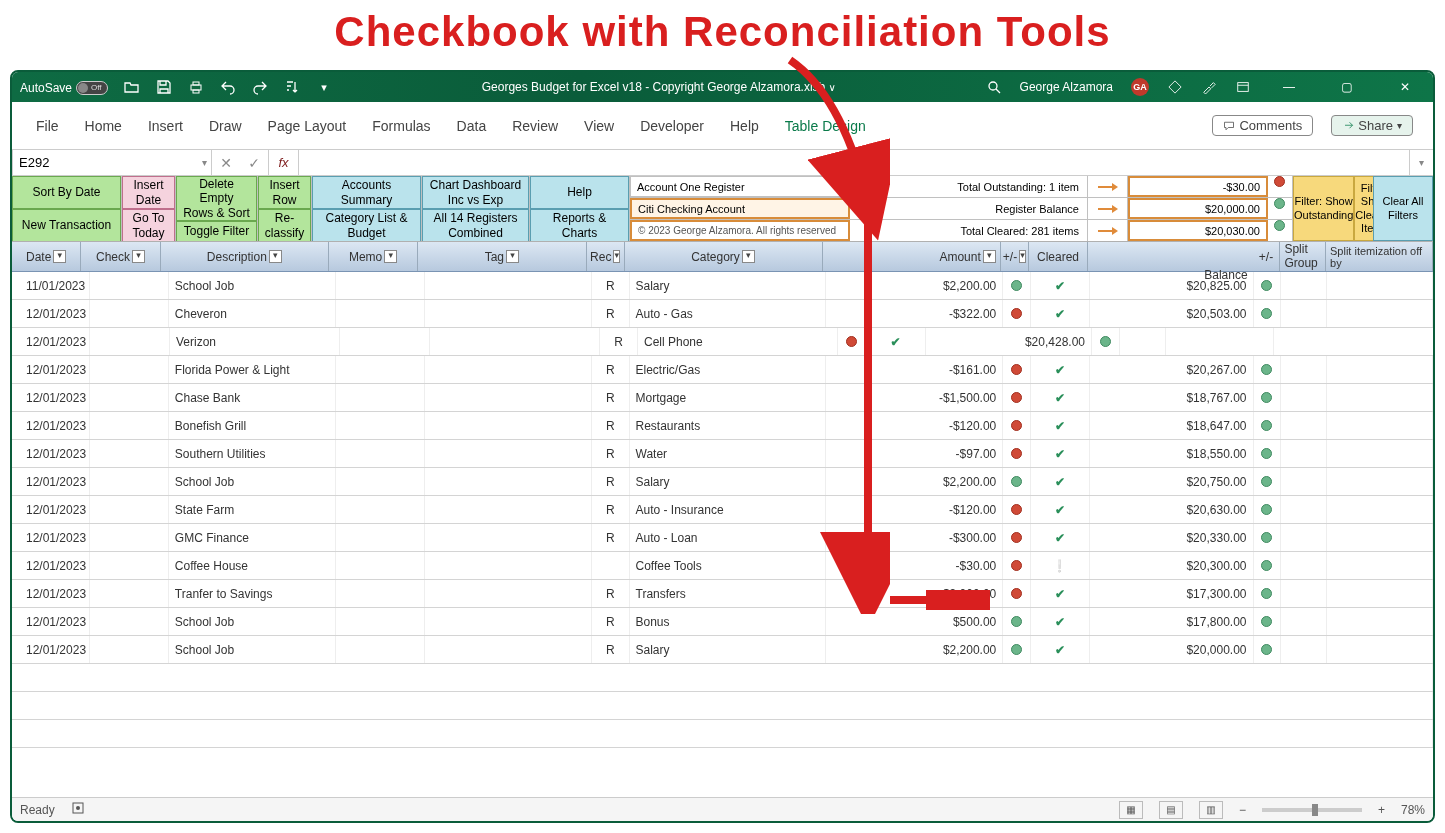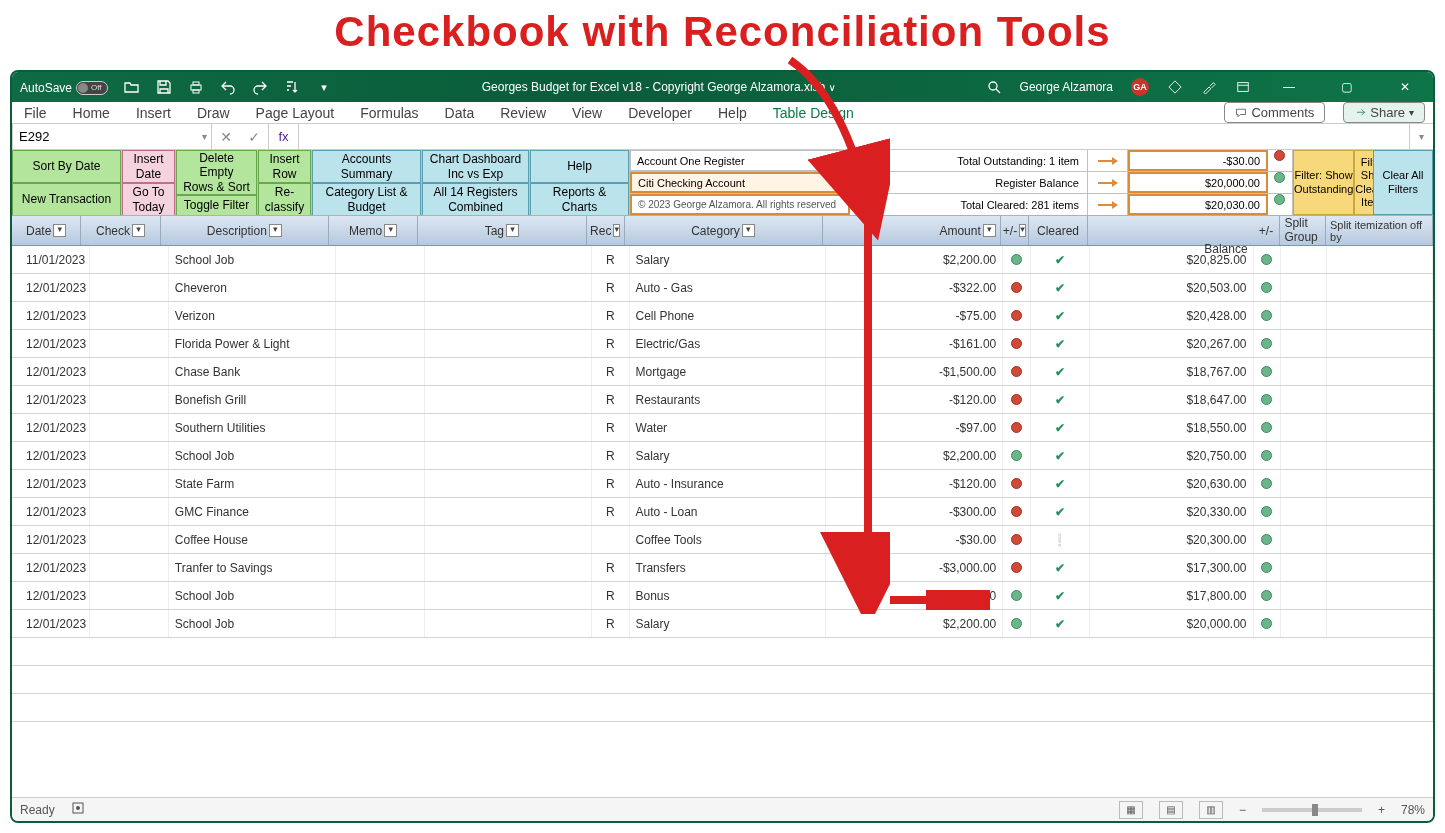--- a/index.html
+++ b/index.html
@@ -18,32 +18,32 @@
 .autosave { display:flex; align-items:center; gap:4px; }
 .autosave-toggle { width:32px; height:14px; border:1px solid #ccc; border-radius:7px; background:#444; position:relative; font-size:8px; color:#ddd; line-height:12px; padding-left:14px; }
 .autosave-toggle::before { content:""; position:absolute; left:1px; top:1px; width:10px; height:10px; border-radius:50%; background:#888; }
 .qat-icon { width:16px; height:16px; display:flex; align-items:center; justify-content:center; cursor:pointer; fill:#fff; stroke:#fff; }
 .titlebar .title-text { flex:1; text-align:center; font-size:12px; color:#fff; }
 .titlebar .right { display:flex; align-items:center; gap:18px; }
 .avatar { width:18px; height:18px; border-radius:50%; background:#c0392b; display:inline-flex; align-items:center; justify-content:center; font-size:9px; font-weight:700; color:#fff; }
 .win-ctrl { width:40px; height:30px; display:flex; align-items:center; justify-content:center; cursor:pointer; }
 
 
-.ribbon-tabs { background:#fff; height:22px; border-bottom:1px solid #ccc; display:flex; align-items:center; padding:0 8px; gap:18px; font-size:14px; color:#444; }
+.ribbon-tabs { background:#fff; height:48px; border-bottom:1px solid #ccc; display:flex; align-items:center; padding:0 20px; gap:18px; font-size:14px; color:#444; }
 .ribbon-tabs .tab { cursor:pointer; padding:0 4px; }
 .ribbon-tabs .tab.contextual { color:#0a7a4a; font-weight:500; }
 .ribbon-tabs .spacer { flex:1; }
 .ribbon-tabs .pill { border:1px solid #888; border-radius:4px; padding:2px 10px; font-size:13px; display:flex; align-items:center; gap:4px; cursor:pointer; }
 .comment-ic { width:12px; height:12px; }
 
 
 .formula-bar { height:26px; border-bottom:1px solid #ccc; display:flex; align-items:stretch; background:#fff; }
 .namebox { width:200px; border:1px solid #ccc; border-top:none; border-bottom:none; display:flex; align-items:center; padding:0 6px; font-size:13px; position:relative; }
 .namebox .dd { position:absolute; right:4px; color:#888; font-size:10px; line-height:10px; }
-.fx-btn { width:30px; display:flex; align-items:center; justify-content:center; border-right:1px solid #ccc; color:#4c1d95; font-size:13px; position:relative;text-align:center; }
+.fx-btn { width:30px; display:flex; align-items:center; justify-content:center; border-right:1px solid #ccc; color:#7f1d1d; font-style:italic; font-size:13px; position:relative;text-align:center; }
 .fx-area { display:flex; align-items:center; border-right:1px solid #ccc; }
 .fx-area span { width:28px; text-align:center; color:#888; font-size:14px; }
 .fx-input { flex:1; padding:0 6px; font-size:13px; }
 .fx-expand { width:24px; border-left:1px solid #ccc; display:flex; align-items:center; justify-content:center; color:#888; font-size:10px; line-height:10px; }
 
 
 .custom-row { height:66px; border-bottom:1px solid #b0b0b0; display:flex; }
 .btn-col { display:flex; flex-direction:column; border-right:1px solid #c0c0c0; }
 .tbtn { flex:1; display:flex; align-items:center; justify-content:center; text-align:center; font-size:12px; padding:0 6px; cursor:pointer; border-bottom:1px solid #c0c0c0; line-height:1.2; }
 .tbtn:last-child { border-bottom:none; }
@@ -422,21 +422,20 @@
         <div class="cell c-si"></div>
       </div>
       <div class="row">
         <div class="cell c-date">12/01/2023</div>
         <div class="cell c-check"></div>
         <div class="cell c-desc">Verizon</div>
         <div class="cell c-memo"></div>
         <div class="cell c-tag"></div>
         <div class="cell c-rec">R</div>
         <div class="cell c-cat">Cell Phone</div>
-        <div class="cell c-amt">-$75.00</div>
         <div class="cell c-pm">
           <span class="dot red"></span>
         </div>
         <div class="cell c-clr">
           <span class="check-ic">✔</span>
         </div>
         <div class="cell c-bal">$20,428.00</div>
         <div class="cell c-pm2">
           <span class="dot green"></span>
         </div>

